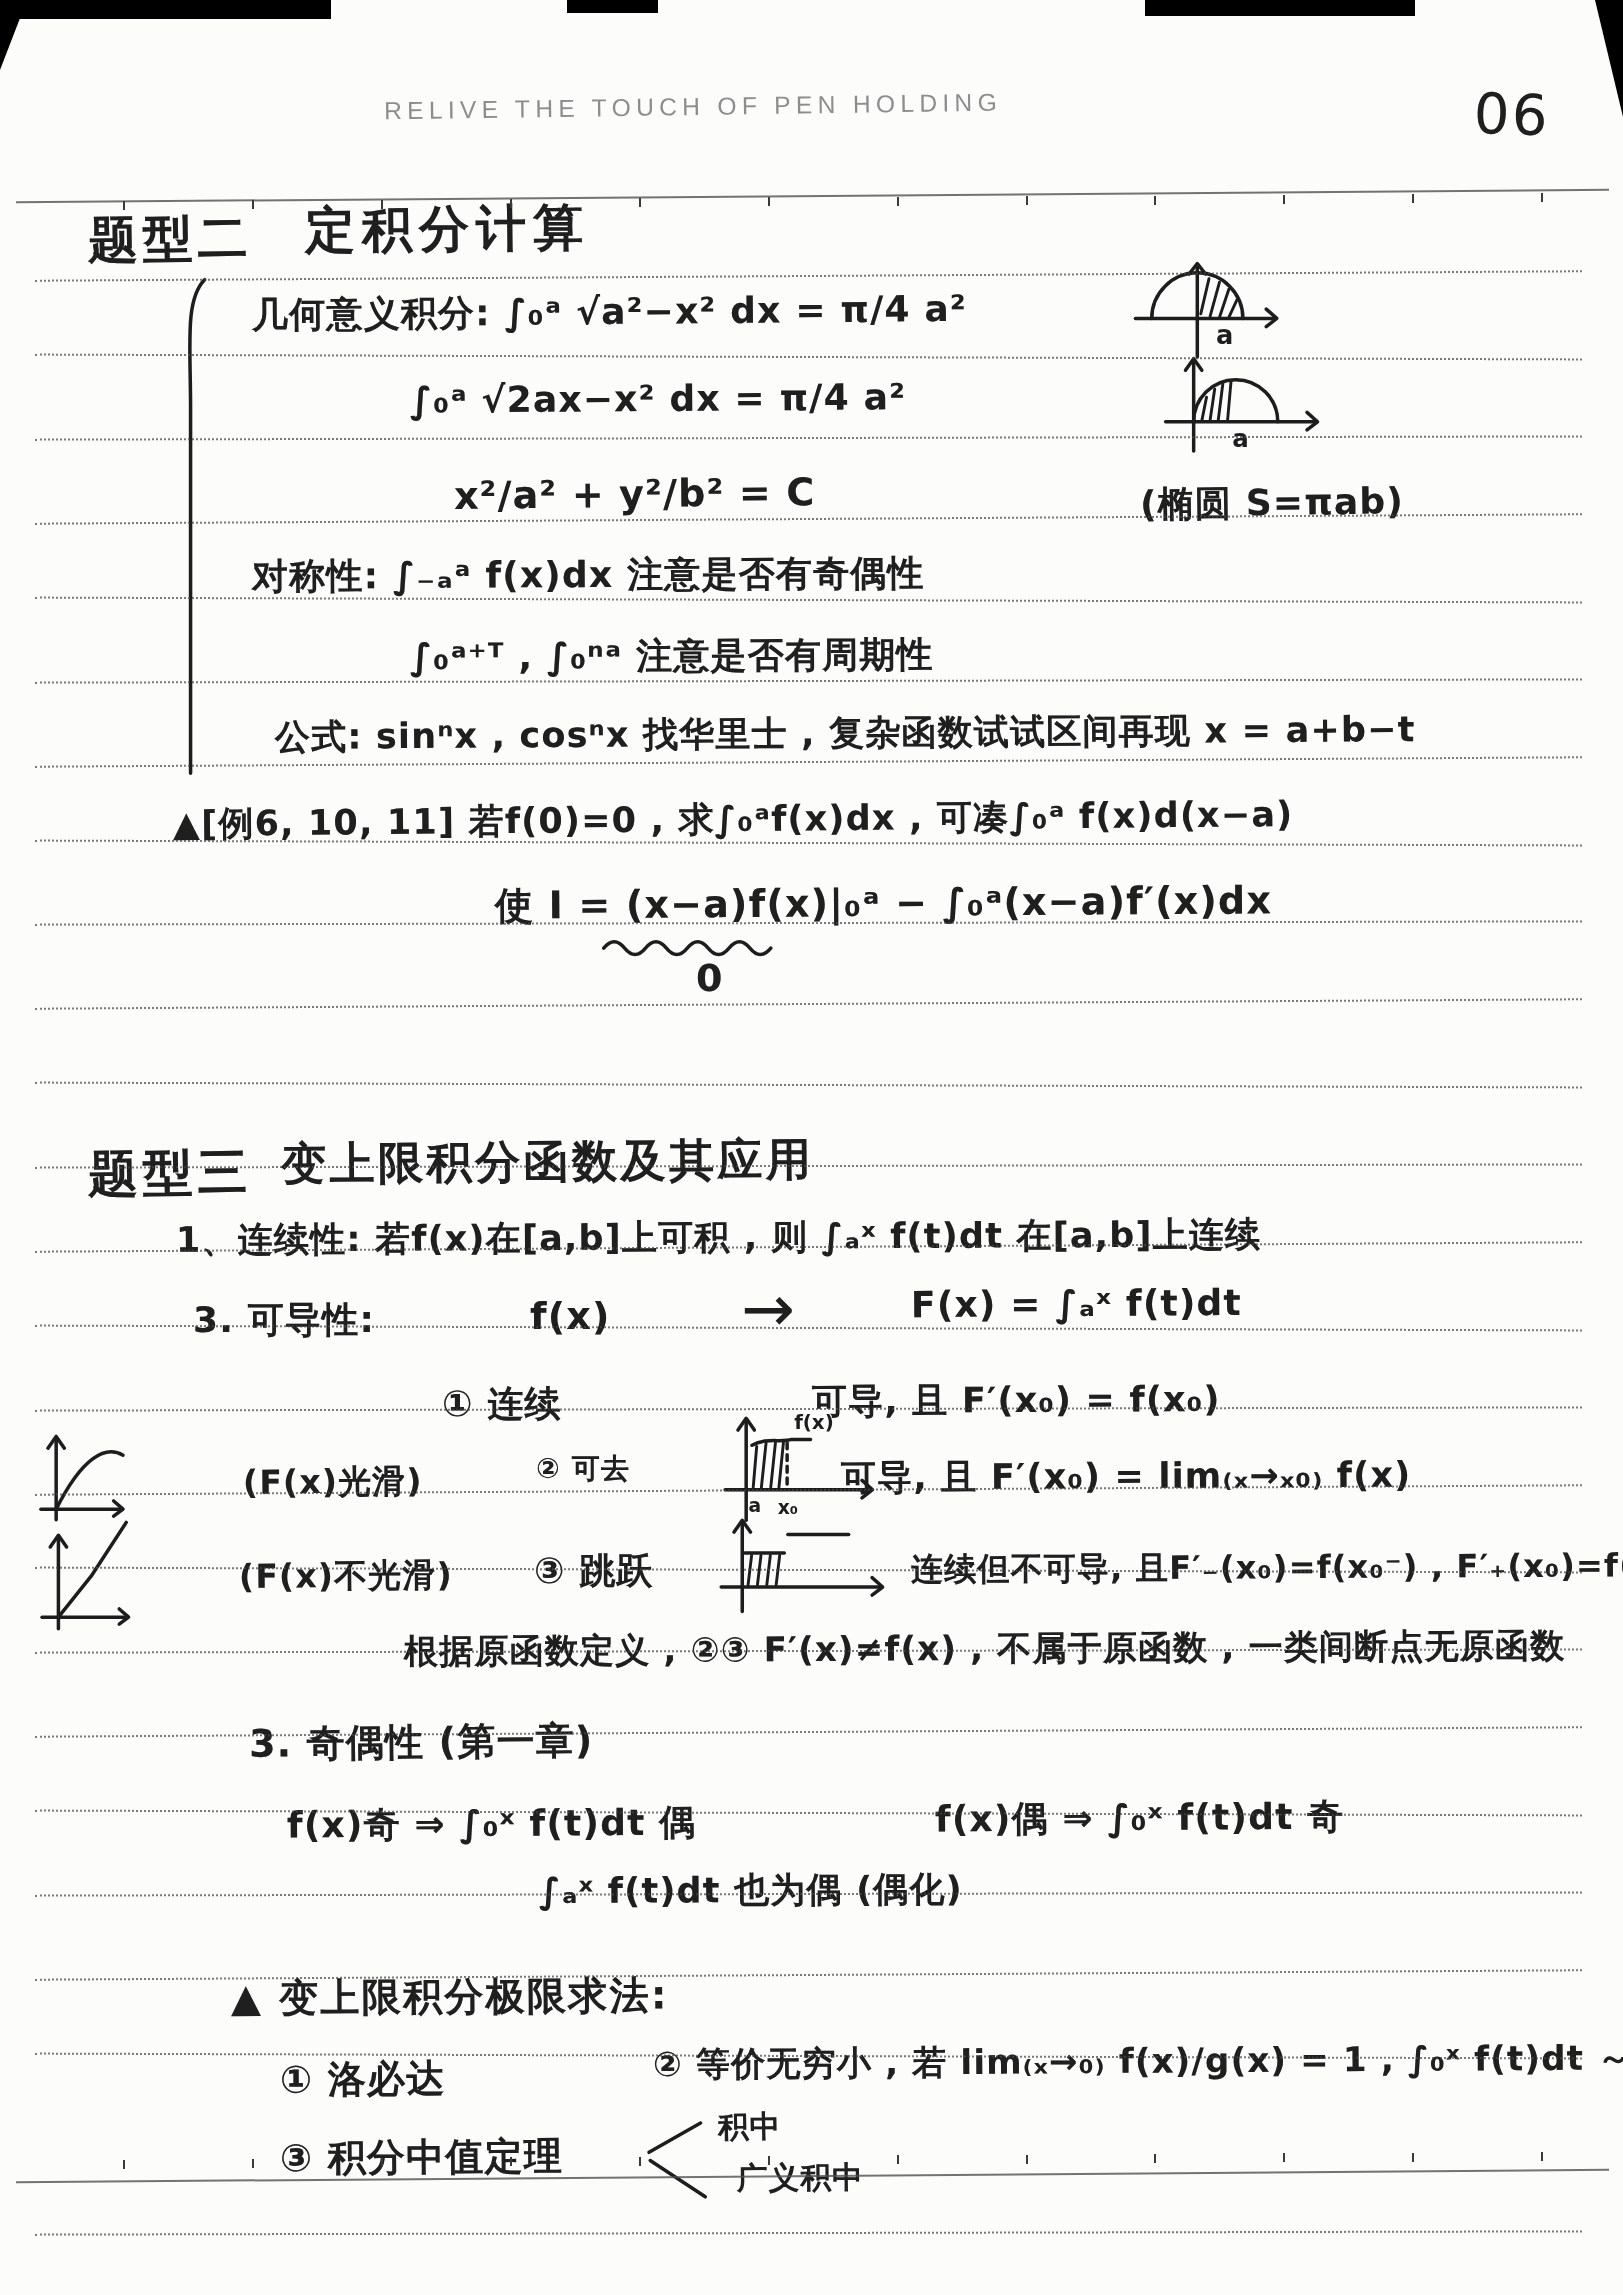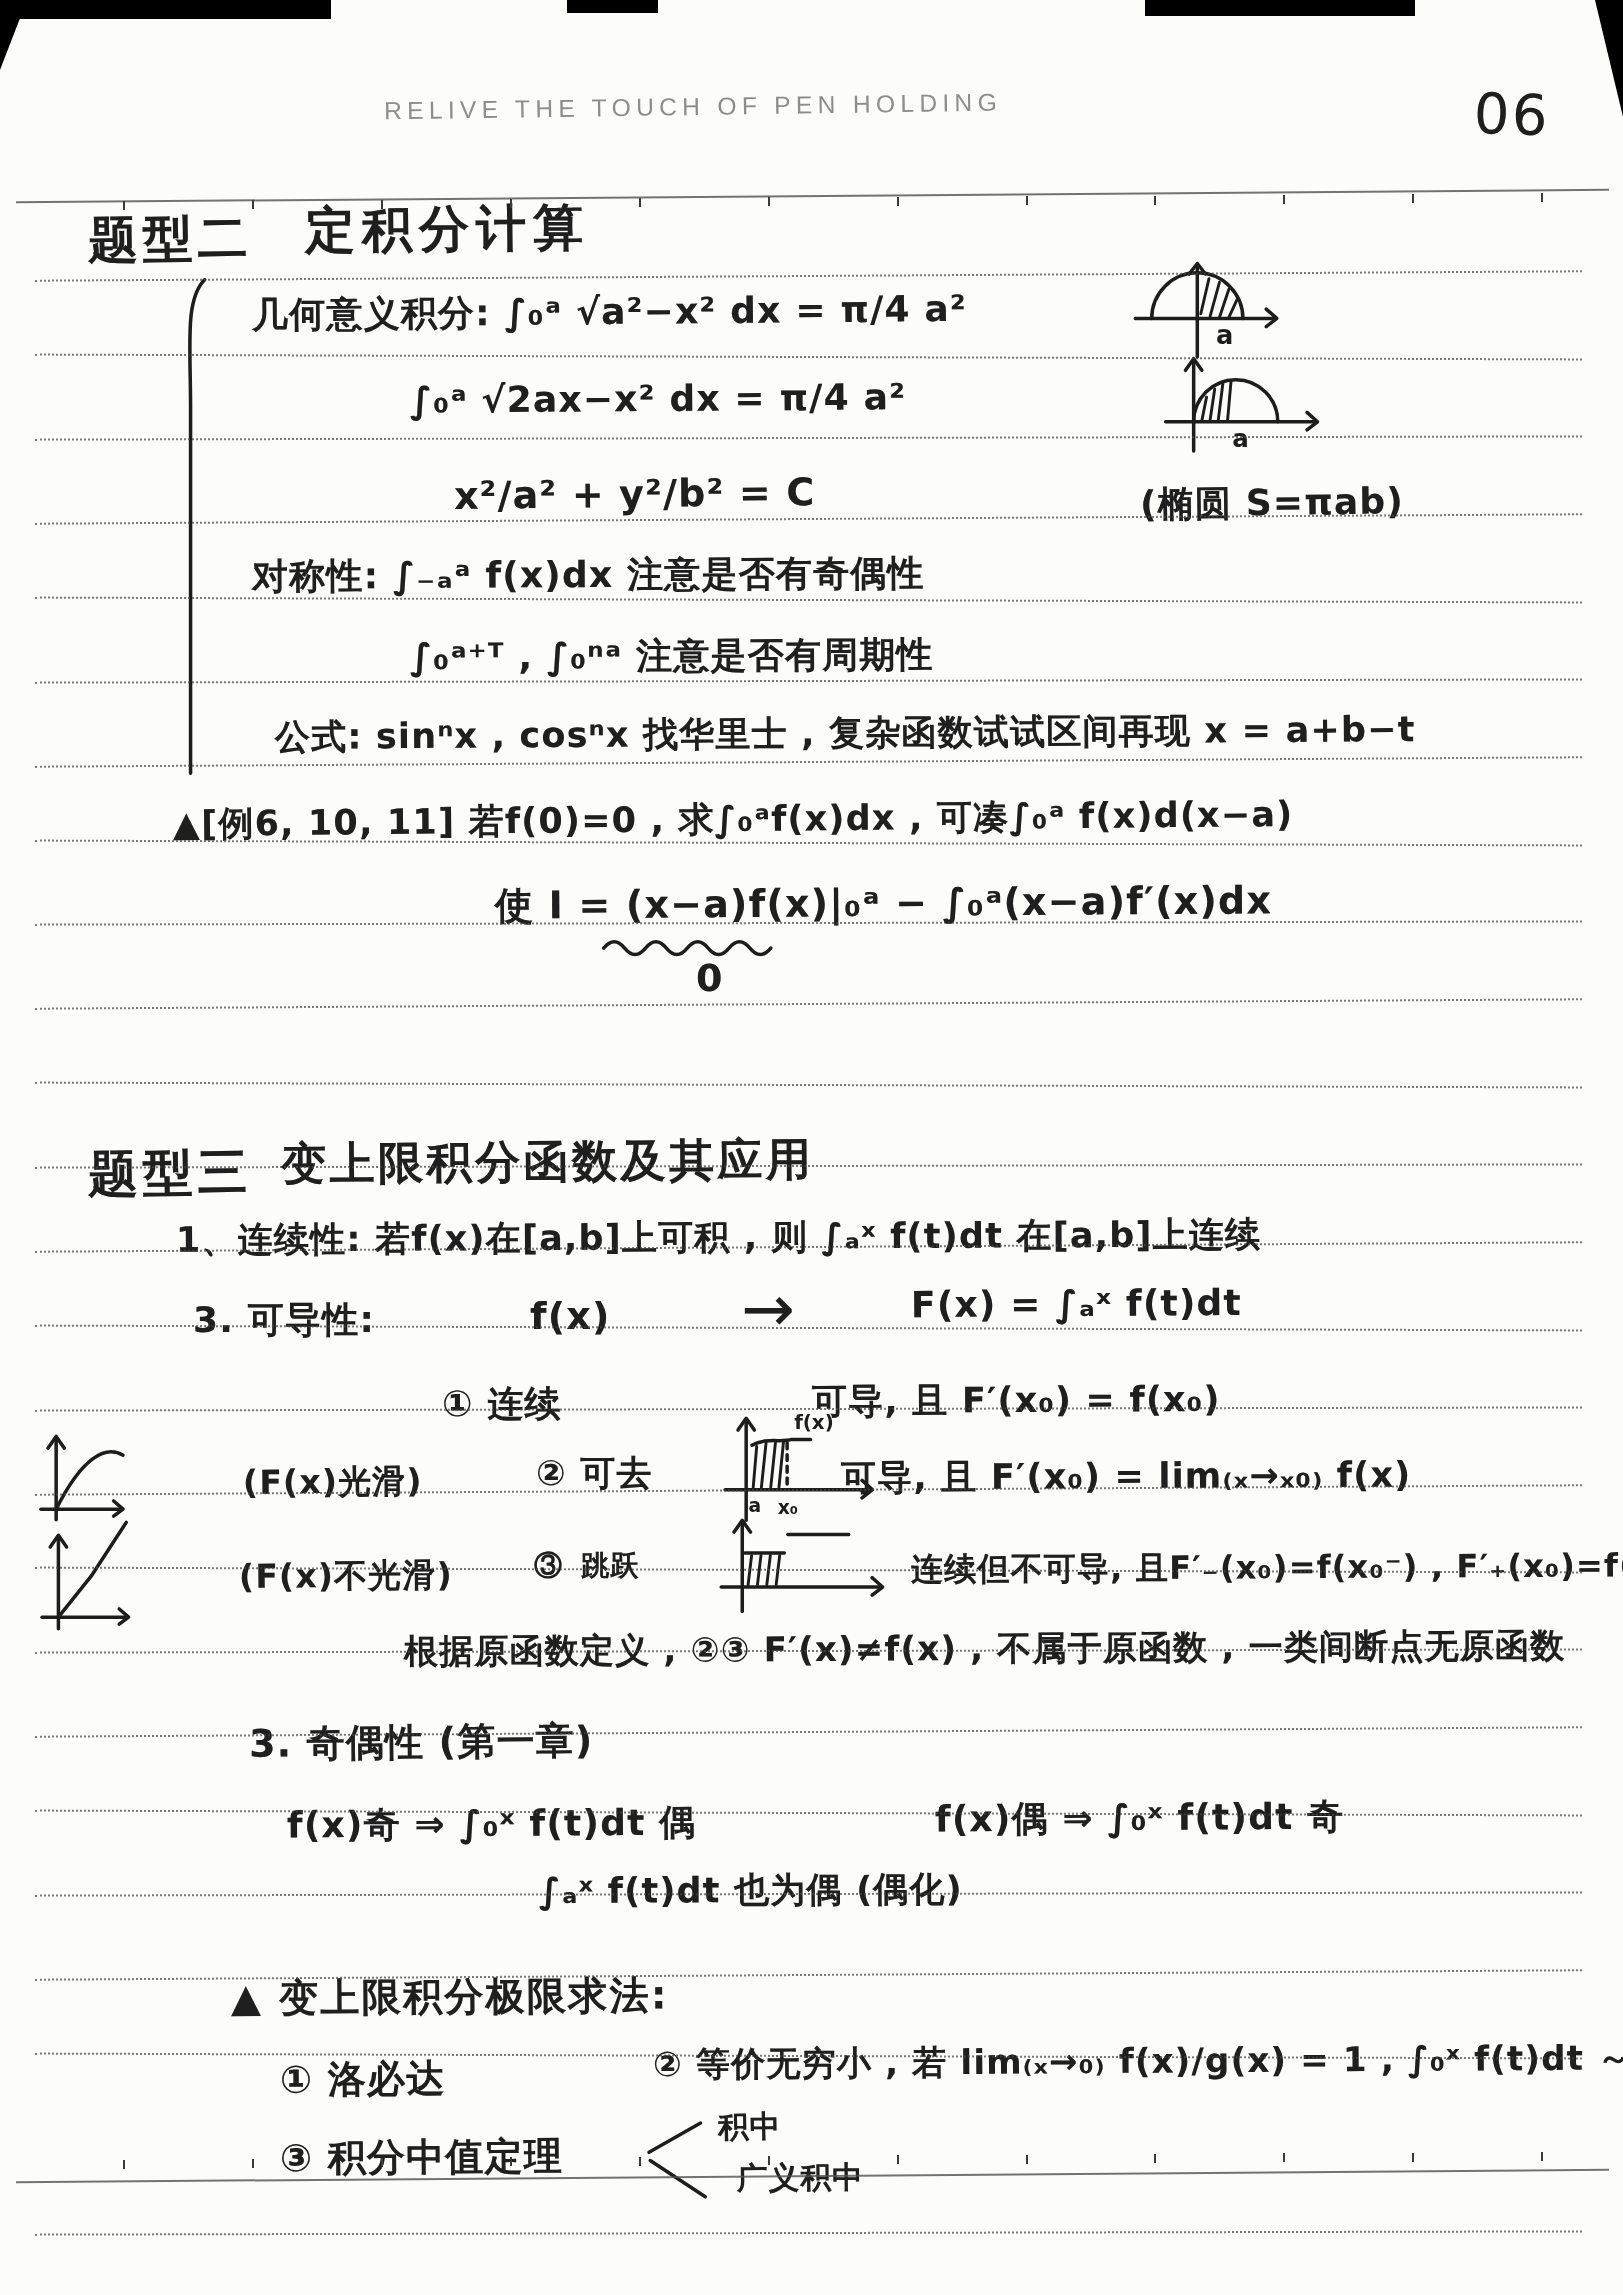--- a/index.html
+++ b/index.html
@@ -115,21 +115,21 @@
   <div class="hw" style="left:812px;top:1377px;font-size:35px;transform:rotate(-0.3deg);">可导, 且 F′(x₀) = f(x₀)</div>
 
   <svg style="left:28px;top:1421px;" width="176" height="103" viewBox="0 0 300 175">
     <line x1="48" y1="168" x2="48" y2="28"></line>
     <path d="M34,46 L48,26 L62,46"></path>
     <line x1="22" y1="150" x2="160" y2="150"></line>
     <path d="M146,136 L162,150 L146,162"></path>
     <path d="M48,150 C 92,62 132,40 162,58"></path>
   </svg>
   <div class="hw" style="left:243px;top:1460px;font-size:33px;transform:rotate(-0.5deg);">(F(x)光滑)</div>
-  <div class="hw" style="left:536px;top:1450px;font-size:35px;">② 可去</div>
+  <div class="hw" style="left:536px;top:1450px;font-size:28px;">② 可去</div>
 
   <svg style="left:712px;top:1409px;" width="176" height="117" viewBox="0 0 300 200">
     <line x1="58" y1="190" x2="58" y2="18"></line>
     <path d="M44,36 L58,16 L72,36"></path>
     <line x1="22" y1="138" x2="272" y2="138"></line>
     <path d="M256,122 L274,138 L256,152"></path>
     <path d="M68,62 C 92,48 118,58 136,52 L168,52"></path>
     <g class="hatch">
       <line x1="76" y1="64" x2="70" y2="134"></line>
       <line x1="92" y1="58" x2="84" y2="134"></line>
@@ -144,21 +144,21 @@
   <div class="hw" style="left:841px;top:1453px;font-size:35px;transform:rotate(-0.3deg);">可导, 且 F′(x₀) = lim₍ₓ→ₓ₀₎ f(x)</div>
 
   <svg style="left:28px;top:1513px;" width="193" height="120" viewBox="0 0 330 205">
     <line x1="52" y1="198" x2="52" y2="40"></line>
     <path d="M38,58 L52,38 L66,58"></path>
     <line x1="24" y1="178" x2="170" y2="178"></line>
     <path d="M156,164 L172,178 L156,190"></path>
     <polyline points="52,178 108,108 168,16"></polyline>
   </svg>
   <div class="hw" style="left:239px;top:1554px;font-size:33px;transform:rotate(-0.5deg);">(F(x)不光滑)</div>
-  <div class="hw" style="left:534px;top:1547px;font-size:28px;font-family:Liberation Mono, monospace;">③ 跳跃</div>
+  <div class="hw" style="left:534px;top:1547px;font-size:36px;">③ 跳跃</div>
 
   <svg style="left:706px;top:1513px;" width="193" height="103" viewBox="0 0 330 175">
     <line x1="62" y1="168" x2="62" y2="14"></line>
     <path d="M48,32 L62,12 L76,32"></path>
     <line x1="26" y1="126" x2="300" y2="126"></line>
     <path d="M284,110 L302,126 L284,140"></path>
     <line x1="66" y1="68" x2="134" y2="68"></line>
     <line x1="140" y1="36" x2="244" y2="36"></line>
     <g class="hatch">
       <line x1="78" y1="72" x2="72" y2="122"></line>

